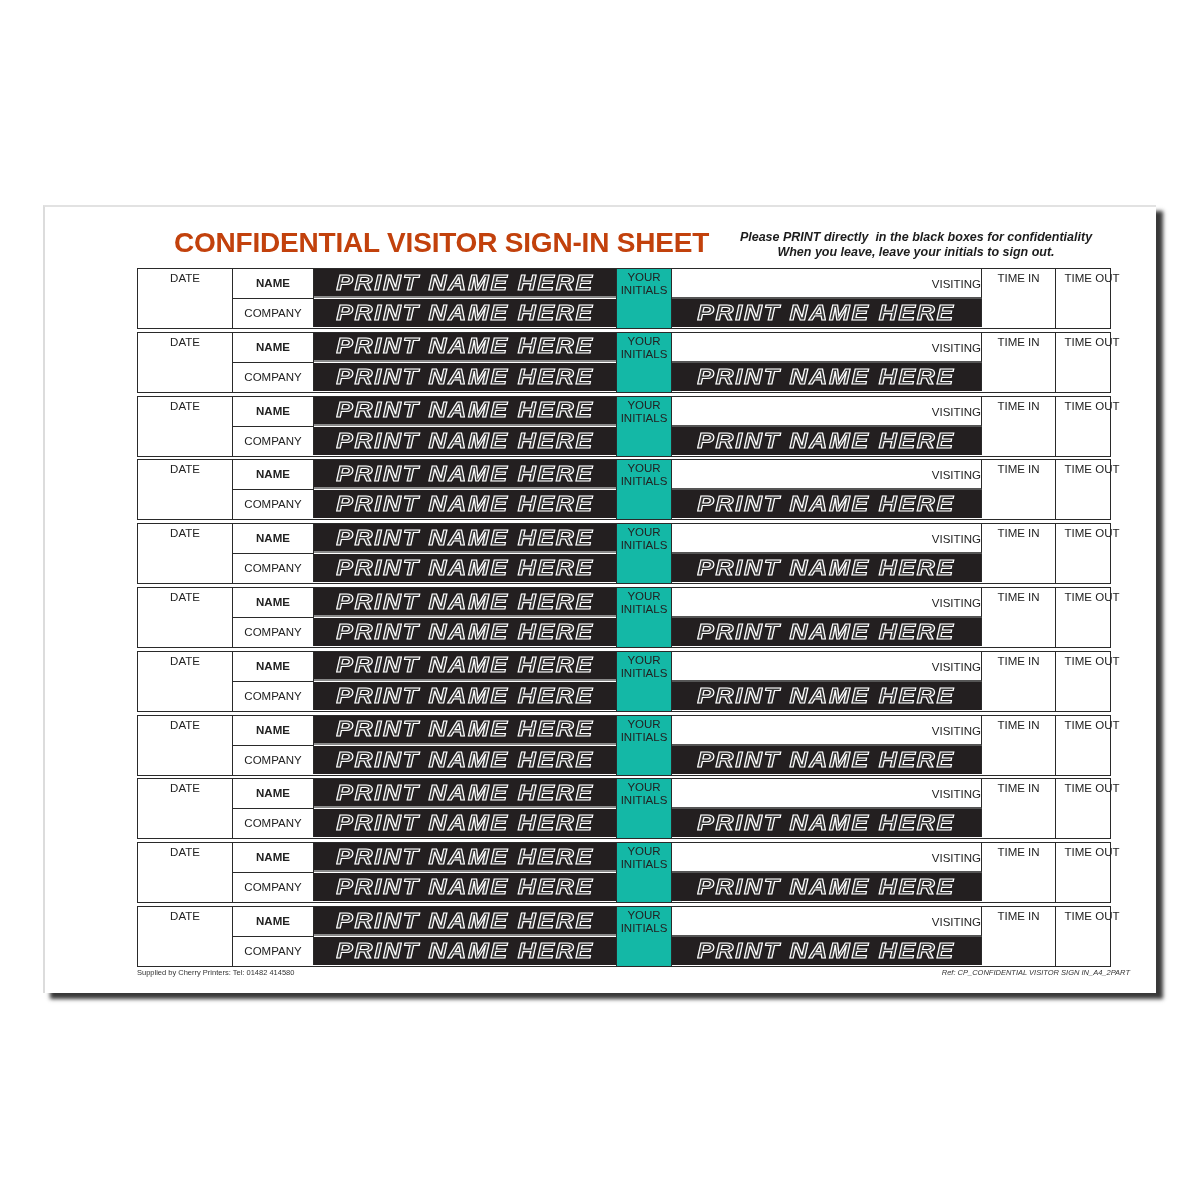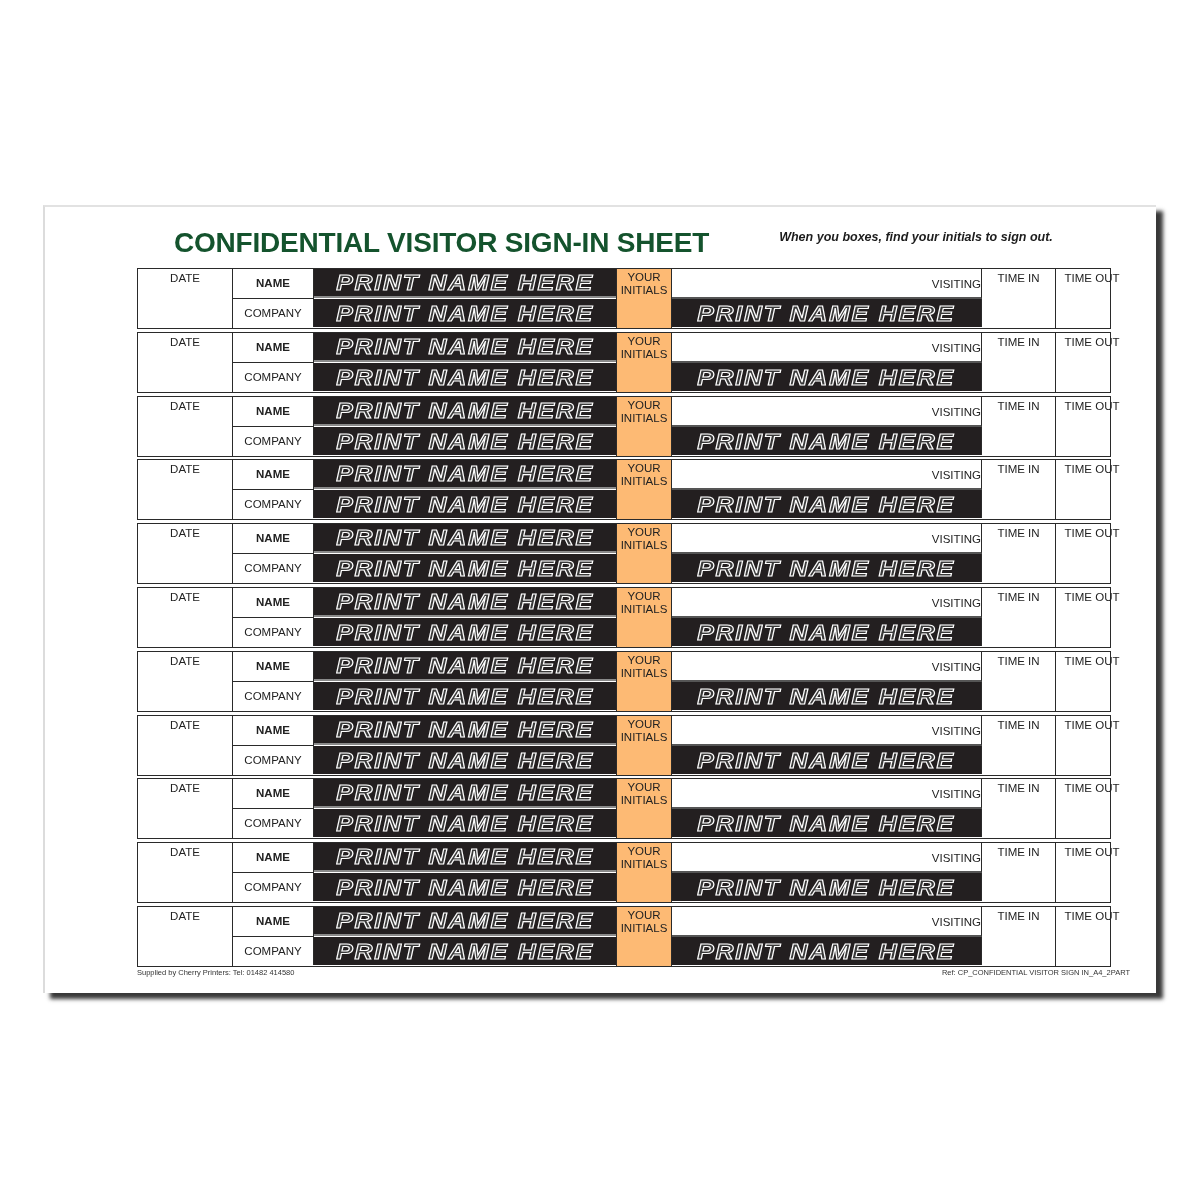--- a/index.html
+++ b/index.html
@@ -2,54 +2,55 @@
 <html><head>
 <meta charset="utf-8">
 <style>
   html, body { margin:0; padding:0; }
   body { width:1200px; height:1200px; background:#ffffff; position:relative; overflow:hidden;
          font-family:"Liberation Sans", sans-serif; color:#1e1e1e; }
   .paper { position:absolute; left:43px; top:205px; width:1113px; height:788px; background:#fff;
            border-left:2px solid #dcdcdc; border-top:2px solid #e2e2e2; box-sizing:border-box;
            box-shadow: 7px 6px 4px rgba(0,0,0,0.78); }
   .title { position:absolute; left:174px; top:227px; font-size:28px; font-weight:bold; letter-spacing:-0.2px;
-           color:#14532d; white-space:nowrap; }
+           color:#c2410c; white-space:nowrap; }
   .instructions { position:absolute; left:700px; top:230px; width:432px; text-align:center;
                   font-size:12.5px; font-weight:bold; font-style:italic; line-height:15px; color:#1c1c1c; }
   .instructions div { white-space:pre; }
   .row { position:absolute; left:137px; width:974px; height:61px; border:1.5px solid #2a2a2a; box-sizing:border-box; }
   .cell { position:absolute; box-sizing:border-box; font-size:11.5px; color:#222; text-align:center; }
   .date { left:0; top:0; width:95px; height:100%; border-right:1.5px solid #2a2a2a; padding-top:3px; }
   .lbl-name { left:95px; top:0; width:81px; height:30px; border-right:1.5px solid #2a2a2a;
               border-bottom:1.5px solid #2a2a2a; line-height:28px;font-weight:bold; }
   .lbl-company { left:95px; top:30px; width:81px; height:28px; border-right:1.5px solid #2a2a2a; line-height:28px; }
-  .box { background:#231f20; overflow:hidden; display:flex; align-items:flex-end; justify-content:center; }
+  .box { background:#231f20; overflow:hidden; display:flex; align-items:center; justify-content:center; }
   .box-name { left:176px; top:0; width:302px; height:29px; border-bottom:2px solid #8a8a8a; }
   .box-company { left:176px; top:30px; width:302px; height:28px; }
   .initials { left:478px; top:0; width:56px; height:100%; border-left:1.5px solid #2a2a2a;
-              border-right:1.5px solid #2a2a2a; padding-top:2px; line-height:13px; background:#fdba74; }
+              border-right:1.5px solid #2a2a2a; padding-top:2px; line-height:13px; background:#14b8a6; }
   .visit-lbl { left:534px; top:0; width:310px; height:30px; border-bottom:2px solid #555;
                border-right:1.5px solid #2a2a2a; line-height:30px;text-align:right; }
   .visit-box { left:534px; top:30px; width:310px; height:28px; border-right:1.5px solid #2a2a2a; }
   .time-in { left:844px; top:0; width:74px; height:100%; border-right:1.5px solid #2a2a2a; padding-top:3px; }
   .time-out { left:918px; top:0; width:72px; height:100%; padding-top:3px; }
   .print { font-size:22px; font-weight:bold; font-style:italic; color:#3a3a3a; letter-spacing:1.6px;
            -webkit-text-stroke:1.1px #ffffff; transform:scaleX(1.13); white-space:nowrap; line-height:26px; }
   .footer-left { position:absolute; left:137px; top:968px; font-size:7.5px; color:#333; white-space:nowrap; }
-  .footer-right { position:absolute; right:70px; top:968px; font-size:7.5px; color:#333; white-space:nowrap; }
+  .footer-right { position:absolute; right:70px; top:968px; font-size:7.5px; color:#333; white-space:nowrap;font-style:italic; }
 </style>
 </head>
 <body>
 
 <div class="paper"></div>
 
 <div class="title">CONFIDENTIAL VISITOR SIGN-IN SHEET</div>
 
 <div class="instructions">
-  <div>When you boxes, find your initials to sign out.</div>
+  <div>Please PRINT directly  in the black boxes for confidentiality</div>
+  <div>When you leave, leave your initials to sign out.</div>
 </div>
 
 <div id="rows-container">
   <div class="row" style="top: 268px;">
     <div class="cell date">
       <span>DATE</span>
     </div>
     <div class="cell lbl-name">NAME</div>
     <div class="cell lbl-company">COMPANY</div>
     <div class="cell box box-name">

